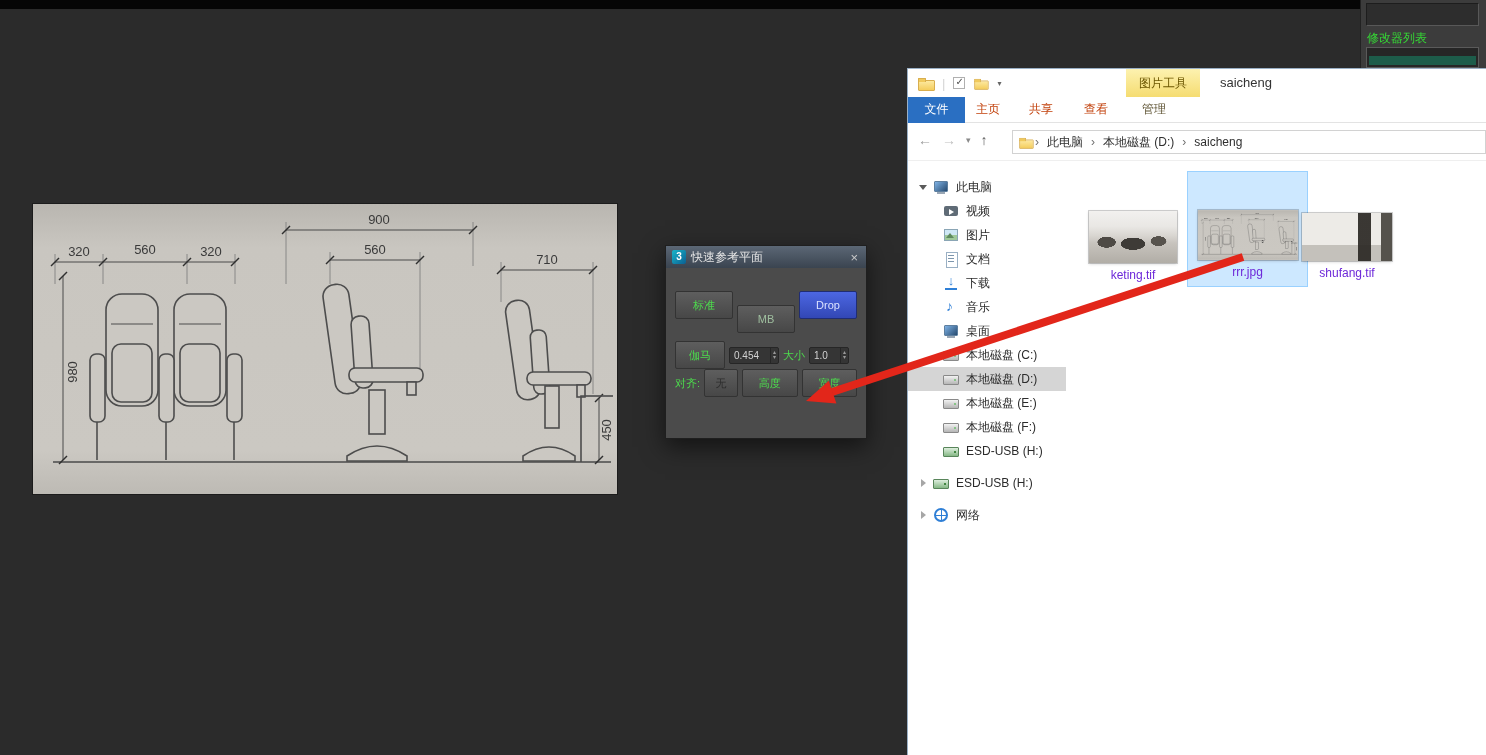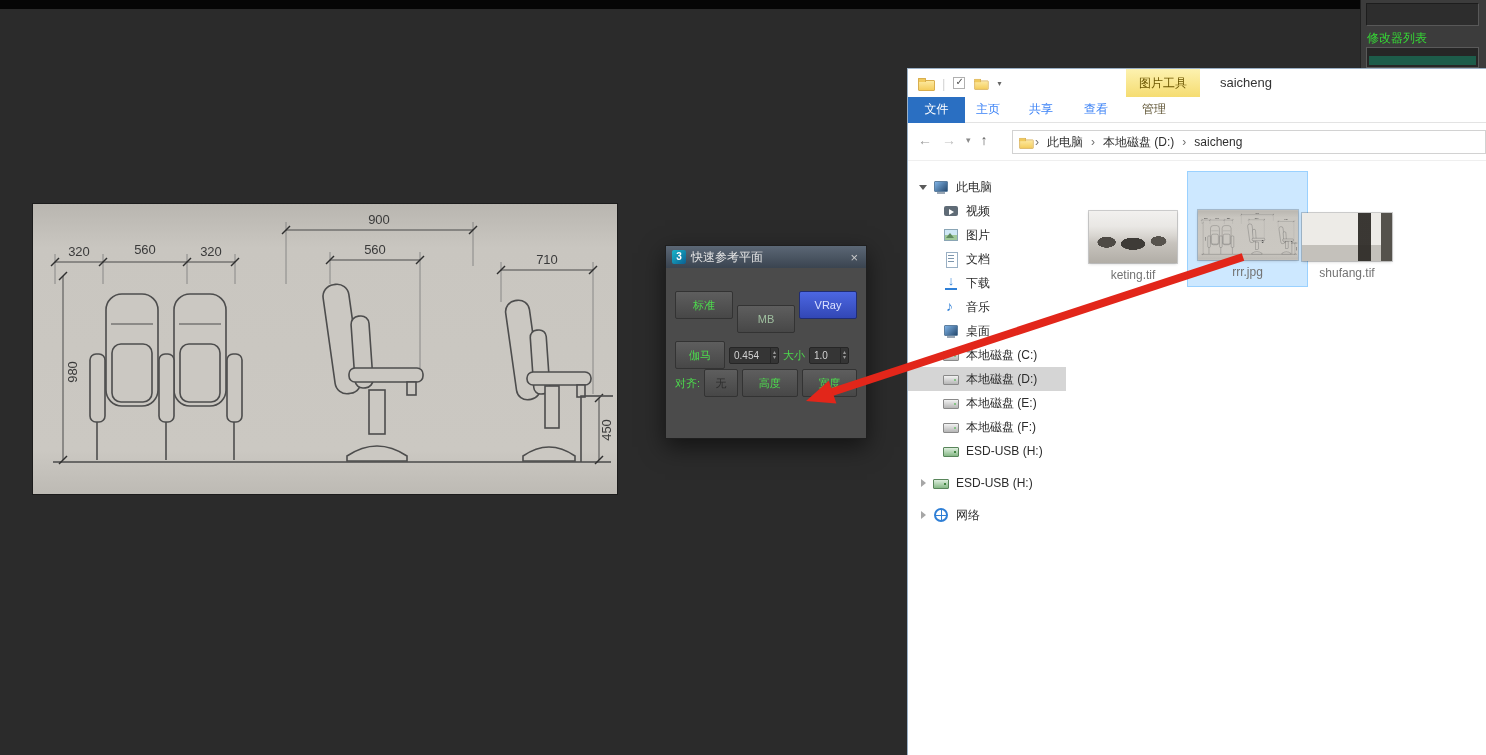--- a/index.html
+++ b/index.html
@@ -53,21 +53,21 @@
   .explorer { position:absolute; left:907px; top:68px; width:579px; height:687px; background:#fff; z-index:20; border-left:1px solid #9ab0c6; border-top:1px solid #9ab0c6; }
   .exp-titlebar { position:relative; height:28px; background:#fff; }
   .qat { position:absolute; left:10px; top:0; height:28px; display:flex; align-items:center; gap:8px; }
   .qat-sep { color:#d4d4d4; font-size:13px; }
   .nav-caret { color:#666; font-size:8px; }
   .tools-tab { position:absolute; left:218px; top:0; height:28px; padding:0 13px; line-height:28px; font-size:12px; color:#6b5600; background:linear-gradient(#fdf2b0,#f5dc71); }
   .win-title { position:absolute; left:312px; top:0; line-height:28px; font-size:13px; color:#333; }
 
   .exp-menu { position:relative; height:26px; border-bottom:1px solid #e3e3e3; background:#fff; }
   .menu-file { position:absolute; left:0; top:0; width:57px; height:26px; background:#2a6fc2; color:#fff; text-align:center; line-height:25px; font-size:12px; }
-  .menu-item { position:absolute; top:0; height:26px; line-height:25px; padding:0 8px; color:#3b82f6; font-size:12px; }
+  .menu-item { position:absolute; top:0; height:26px; line-height:25px; padding:0 8px; color:#c2410c; font-size:12px; }
   .m-home { left:60px; } .m-share { left:113px; } .m-view { left:168px; } .m-manage { left:226px; color:#5f5434; }
 
   .exp-addr { position:relative; height:38px; background:#fff; border-bottom:1px solid #efefef; }
   .nav-btns { position:absolute; left:10px; top:9px; display:flex; align-items:center; gap:10px; font-size:14px; }
   .nav { cursor:default; }
   .nav.back { color:#9b9b9b; } .nav.fwd { color:#c0c0c0; } .nav.hist { color:#8a8a8a; font-size:9px; } .nav.up { color:#5c5c5c; }
   .addr-box { position:absolute; left:104px; right:0; top:7px; height:24px; border:1px solid #d2d2d2; background:#fff; display:flex; align-items:center; padding:0 5px; font-size:12px; color:#2f2f2f; }
   .crumb { padding:0 7px; white-space:nowrap; }
   .csep { color:#707070; font-size:12px; padding:0 1px; }
 
@@ -77,21 +77,21 @@
   .side-item.child { padding-left:35px; }
   .side-item.sel { background:#d5d5d5; }
   .expander { position:absolute; left:11px; top:8px; width:9px; height:9px; }
   .expander.down::before { content:""; position:absolute; left:0; top:2px; border-left:4px solid transparent; border-right:4px solid transparent; border-top:5px solid #5a5a5a; }
   .expander.right::before { content:""; position:absolute; left:2px; top:0; border-top:4px solid transparent; border-bottom:4px solid transparent; border-left:5px solid #a6a6a6; }
   .sgap { height:8px; }
 
   .exp-files { position:absolute; left:159px; top:92px; right:0; bottom:0; background:#fff; }
   .file { position:absolute; display:flex; flex-direction:column; align-items:center; }
   .thumb { box-shadow:0 0 0 1px rgba(0,0,0,.18), 0 1px 3px rgba(0,0,0,.18); background:#fff; }
-  .fname { margin-top:5px; font-size:12px; color:#737373; }
+  .fname { margin-top:5px; font-size:12px; color:#6d28d9; }
   .file-keting { left:22px; top:50px; }
   .thumb-keting { width:88px; height:52px; position:relative;
     background:linear-gradient(180deg,#f2f1ef 0%,#e9e7e4 30%,#d8d5d0 48%,#c7c3bd 62%,#b1ada6 100%); overflow:hidden; }
   .thumb-keting::after { content:""; position:absolute; inset:0;
     background:
       radial-gradient(15px 9px at 20% 60%, #4e4a45 60%, rgba(0,0,0,0) 62%),
       radial-gradient(20px 10px at 50% 63%, #3e3b37 60%, rgba(0,0,0,0) 62%),
       radial-gradient(13px 8px at 79% 58%, #57534d 60%, rgba(0,0,0,0) 62%); }
   .file-rrr { left:120px; top:10px; width:121px; height:116px; background:#cde8ff; border:1px solid #9ad1ff; justify-content:flex-end; padding-bottom:7px; }
   .thumb-rrr { width:100px; height:50px; background:#cbc8c2; }
@@ -254,21 +254,21 @@
 
 <div class="ref-dialog">
   <div class="ref-title">
     <span class="max-logo">3</span>
     <span class="ref-title-text">快速参考平面</span>
     <span class="ref-close">×</span>
   </div>
   <div class="ref-row r1">
     <div class="rbtn green">标准</div>
     <div class="rbtn mb">MB</div>
-    <div class="rbtn vray">VRay</div>
+    <div class="rbtn vray">Drop</div>
   </div>
   <div class="ref-row r2">
     <div class="rbtn green gamma">伽马</div>
     <div class="spin gamma-spin">
       <span class="spin-val">0.454</span>
       <span class="spin-arrows">
           <span>▴</span>
           <span>▾</span>
         </span>
     </div>

